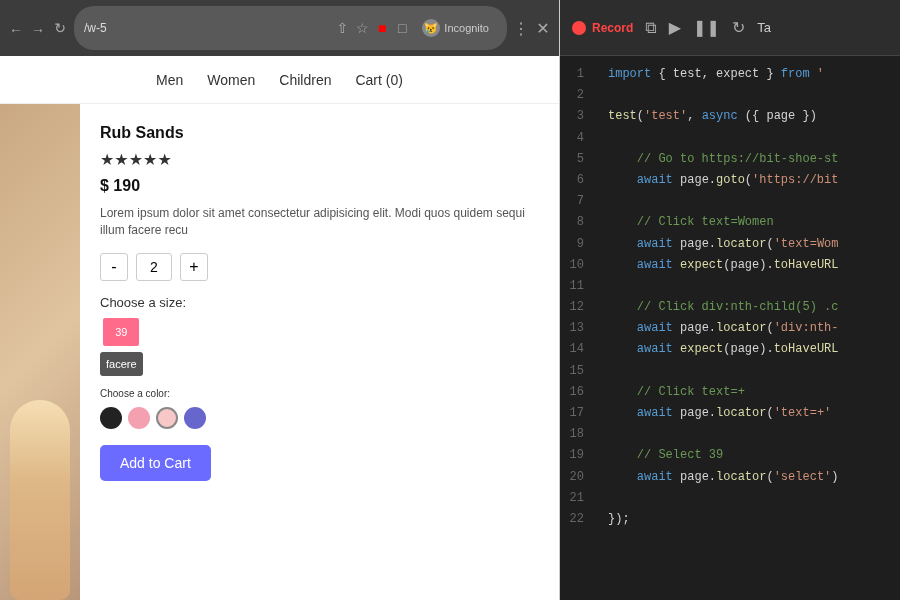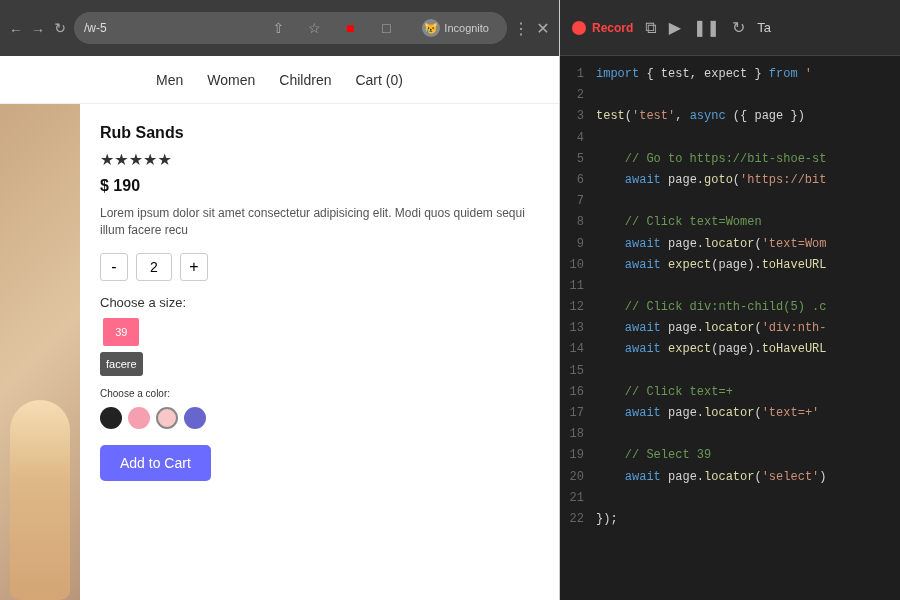--- a/index.html
+++ b/index.html
@@ -21,27 +21,27 @@
       display: flex;
       align-items: center;
       padding: 0 8px;
       gap: 6px;
     }
 
     .url-bar {
       flex: 1;
       background: #595959;
       border-radius: 20px;
-      height: 32px;
+      height: 44px;
       display: flex;
       align-items: center;
       padding: 0 10px;
       color: #ddd;
       font-size: 12px;
-      gap: 20px;
+      gap: 4px;
     }
 
     .browser-icon {
       width: 16px;
       height: 16px;
       display: flex;
       align-items: center;
       justify-content: center;
       color: #aaa;
       font-size: 14px;
@@ -328,20 +328,21 @@
       padding-right: 12px;
       flex-shrink: 0;
       font-size: 12px;
       user-select: none;
     }
 
     .line-code {
       color: #d4d4d4;
       white-space: pre;
       font-size: 12px;
+      margin-left: 12px;
     }
 
     .kw { color: #569cd6; }
     .fn { color: #dcdcaa; }
     .str { color: #ce9178; }
     .cm { color: #6a9955; }
     .punct { color: #d4d4d4; }
   </style>
 </head>
 <body>

